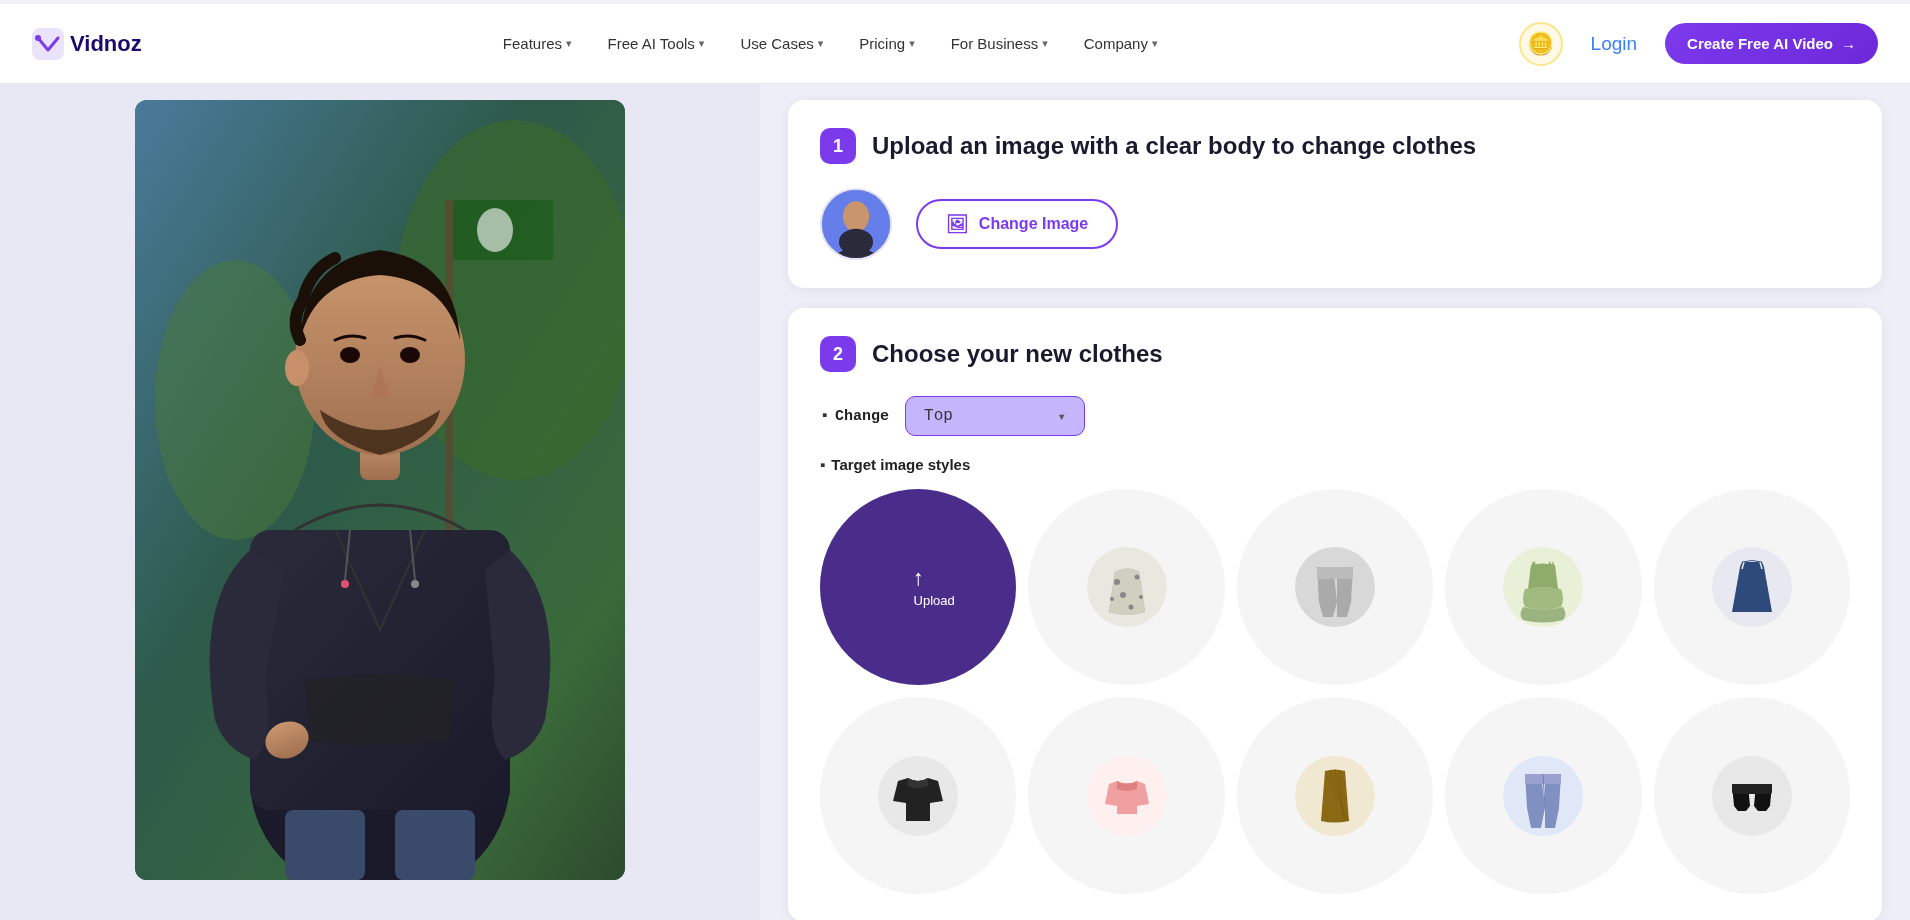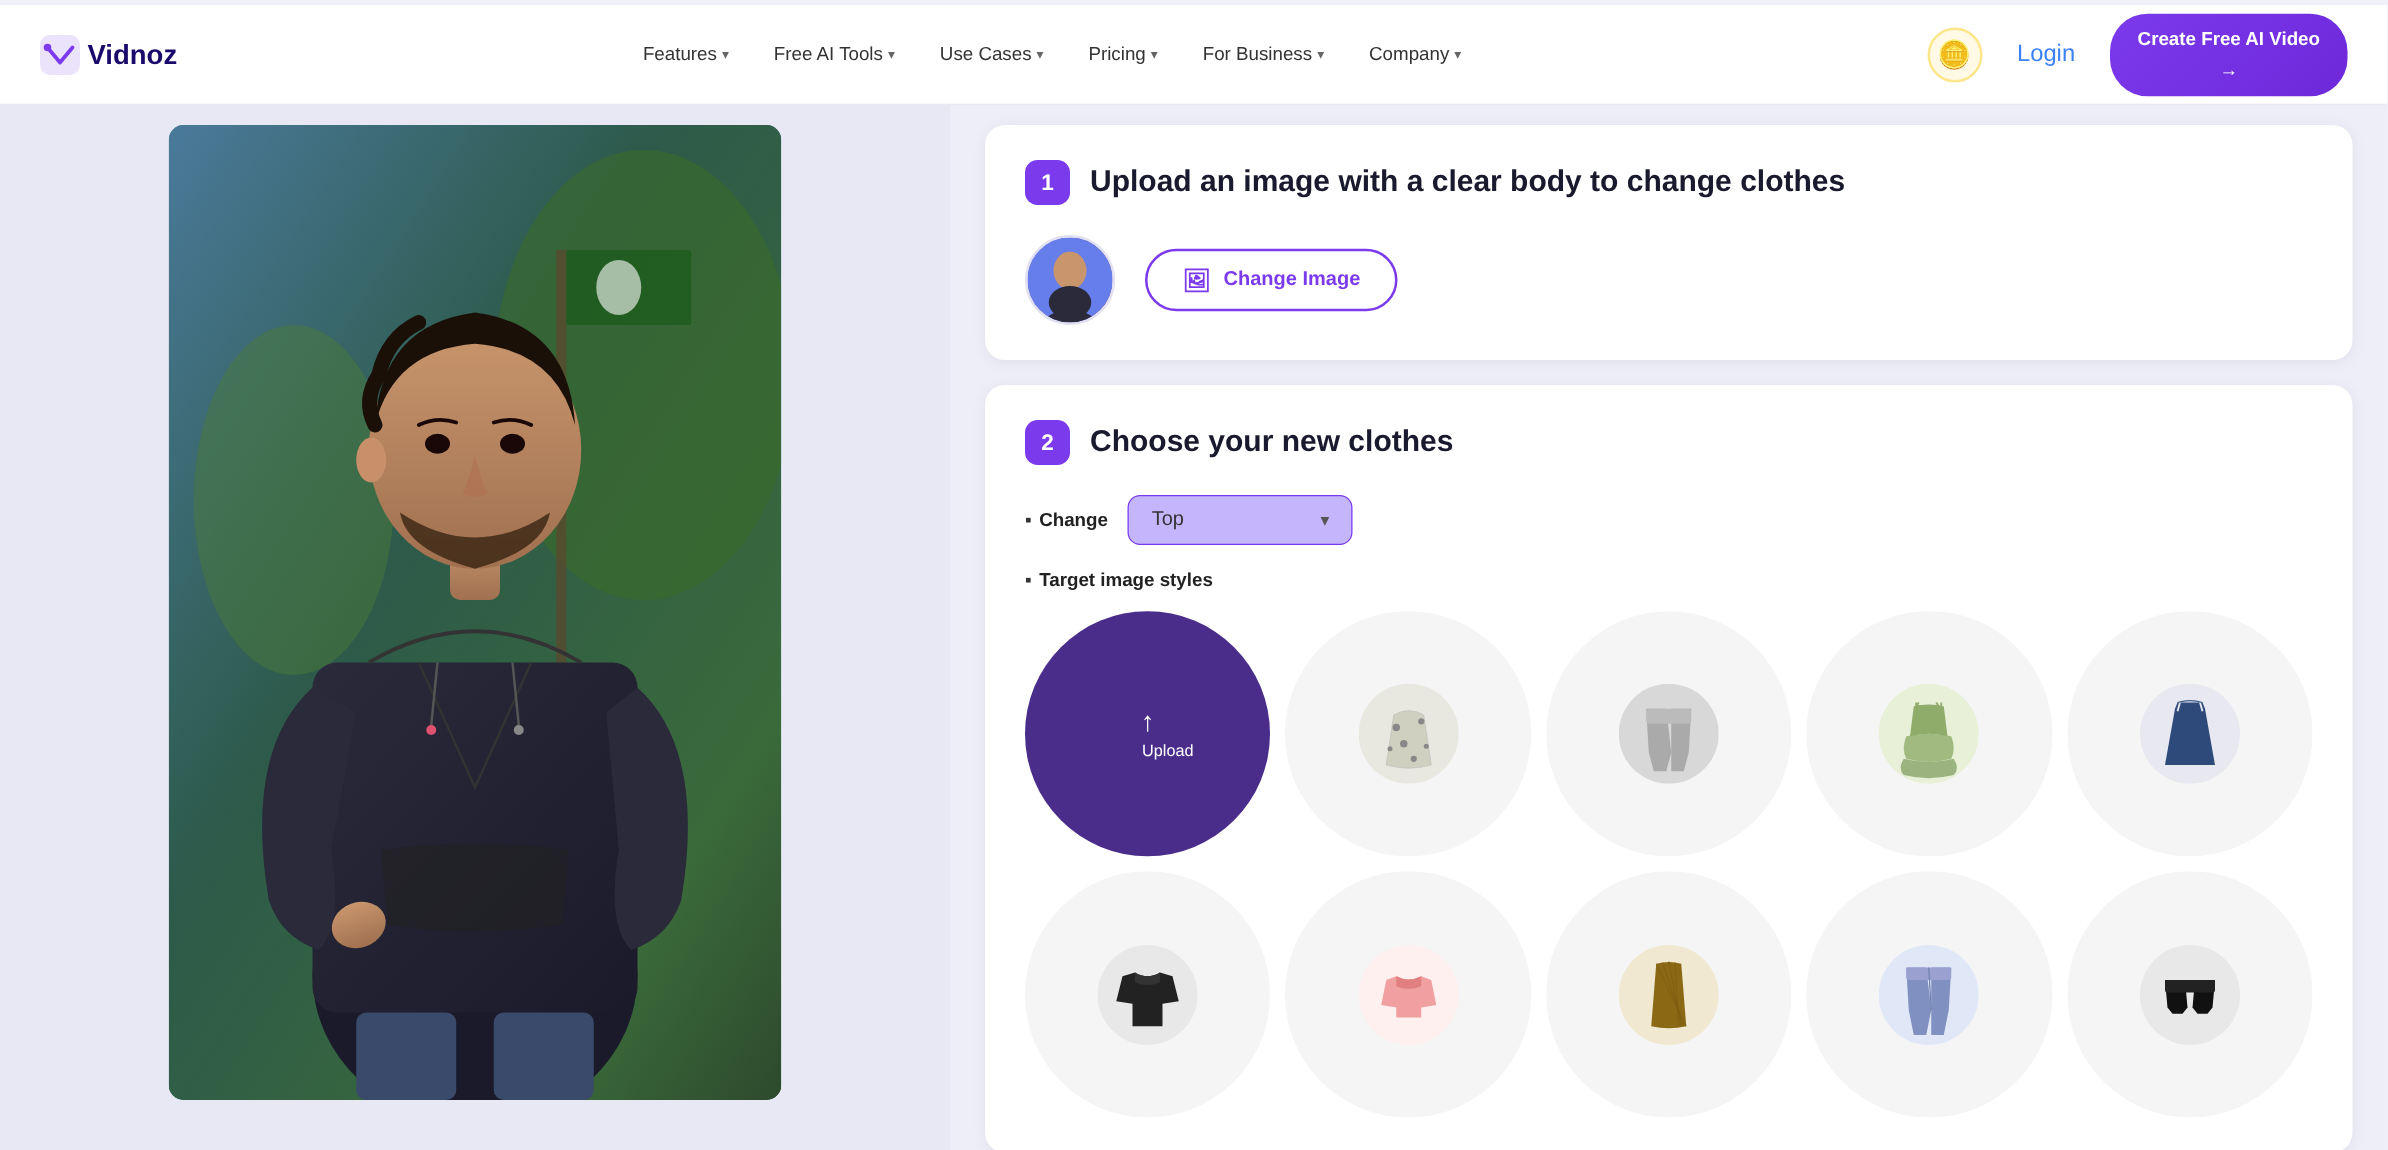--- a/index.html
+++ b/index.html
@@ -28,21 +28,21 @@
       border: 2px solid #fde68a; font-size: 22px; cursor: pointer;
     }
     .login-btn {
       font-size: 19px; color: #3b82f6; background: none; border: none;
       cursor: pointer; font-weight: 500; padding: 8px 12px;
     }
     .cta-btn {
       display: flex; align-items: center; gap: 8px;
       background: linear-gradient(135deg, #7c3aed, #6d28d9);
       color: #fff; border: none; padding: 12px 22px; border-radius: 30px;
-      font-size: 15px; font-weight: 600; cursor: pointer; white-space: nowrap; flex-direction: column;
+      font-size: 15px; font-weight: 600; cursor: pointer; white-space: nowrap;
     }
 
     
     .main { display: flex; padding: 0; min-height: 840px; }
 
     
     .left-panel {
       flex: 0 0 760px; background: #e8e8f5; display: flex; align-items: flex-start;
       justify-content: center; padding: 20px; overflow: hidden;
     }
@@ -84,21 +84,21 @@
     }
     .change-image-btn {
       display: flex; align-items: center; gap: 10px;
       border: 2px solid #7c3aed; color: #7c3aed; background: #fff;
       padding: 12px 28px; border-radius: 30px; font-size: 16px; font-weight: 600;
       cursor: pointer;
     }
     .img-icon { font-size: 18px; }
 
     
-    .change-row { display: flex; align-items: center; gap: 16px; margin-bottom: 20px; }
+    .change-row { display: flex; align-items: center; gap: 16px; margin-bottom: 20px; font-family: Liberation Mono, monospace; }
     .change-label { font-size: 15px; font-weight: 600; color: #222; display: flex; align-items: center; gap: 6px; }
     .change-label::before { content: '▪'; color: #333; }
     .dropdown-select {
       display: flex; align-items: center; justify-content: space-between;
       border: 1.5px solid #7c3aed; border-radius: 10px; padding: 10px 18px;
       min-width: 180px; cursor: pointer; font-size: 16px; font-weight: 500;
       color: #333; background: #c4b5fd;
     }
     .dropdown-chevron { font-size: 14px; color: #555; margin-left: 12px; }
 

